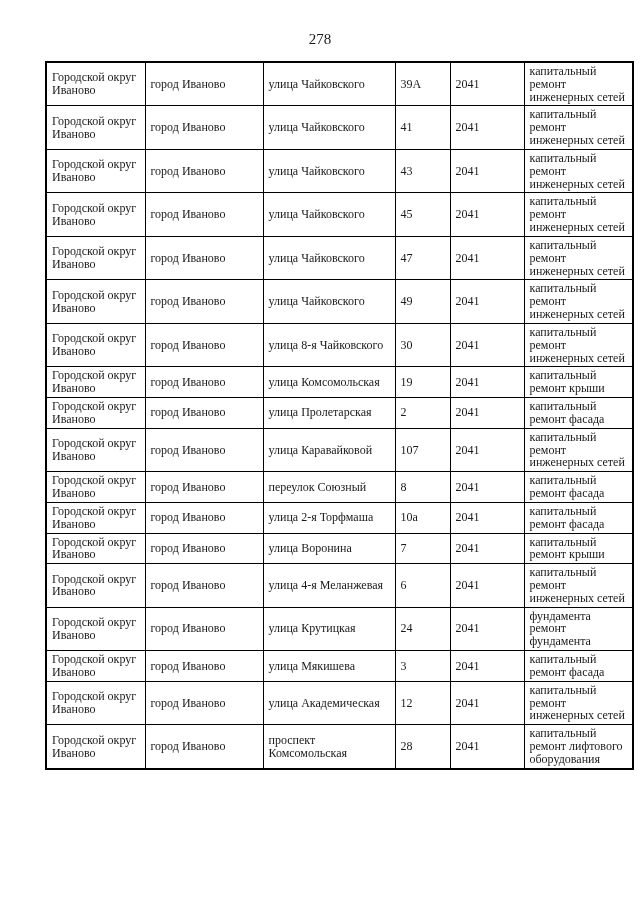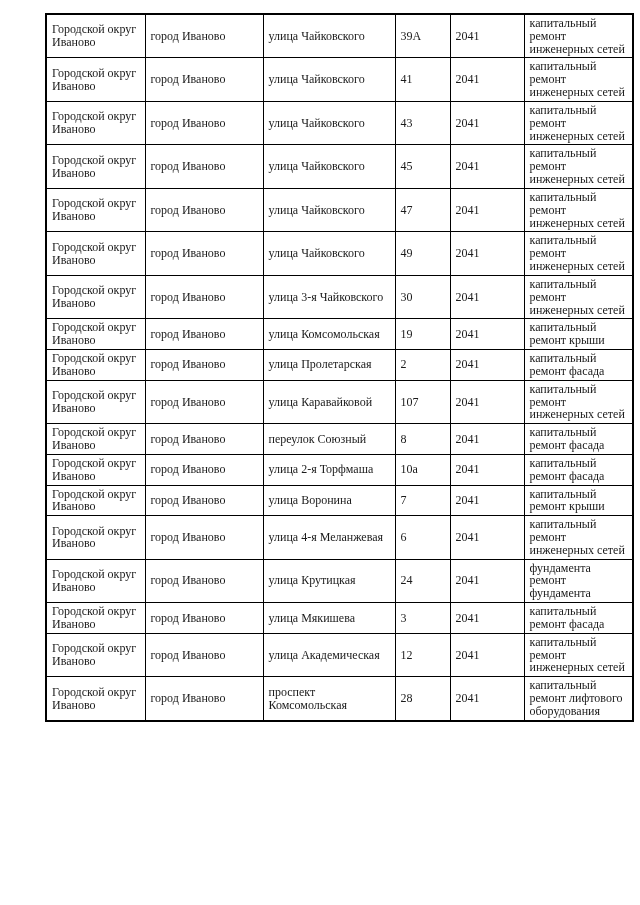--- a/index.html
+++ b/index.html
@@ -52,20 +52,21 @@
   col.c-street    { width: 132px; }
   col.c-house     { width: 55px; }
   col.c-year      { width: 74px; }
   col.c-work      { width: 109px; }
 </style>
 </head>
 <body>
 
 <div class="page">
 
+  <div class="page-number">278</div>
 
   <table class="repair-table">
     <colgroup>
       <col class="c-district">
       <col class="c-locality">
       <col class="c-street">
       <col class="c-house">
       <col class="c-year">
       <col class="c-work">
     </colgroup>
@@ -120,21 +121,21 @@
     <td class="cell-locality">город Иваново</td>
     <td class="cell-street">улица Чайковского</td>
     <td class="cell-house">49</td>
     <td class="cell-year">2041</td>
     <td class="cell-work">капитальный ремонт инженерных сетей</td>
   </tr>
 
   <tr>
     <td class="cell-district">Городской округ Иваново</td>
     <td class="cell-locality">город Иваново</td>
-    <td class="cell-street">улица 3-я Чайковского</td>
+    <td class="cell-street">улица 8-я Чайковского</td>
     <td class="cell-house">30</td>
     <td class="cell-year">2041</td>
     <td class="cell-work">капитальный ремонт инженерных сетей</td>
   </tr>
 
   <tr>
     <td class="cell-district">Городской округ Иваново</td>
     <td class="cell-locality">город Иваново</td>
     <td class="cell-street">улица Комсомольская</td>
     <td class="cell-house">19</td>

